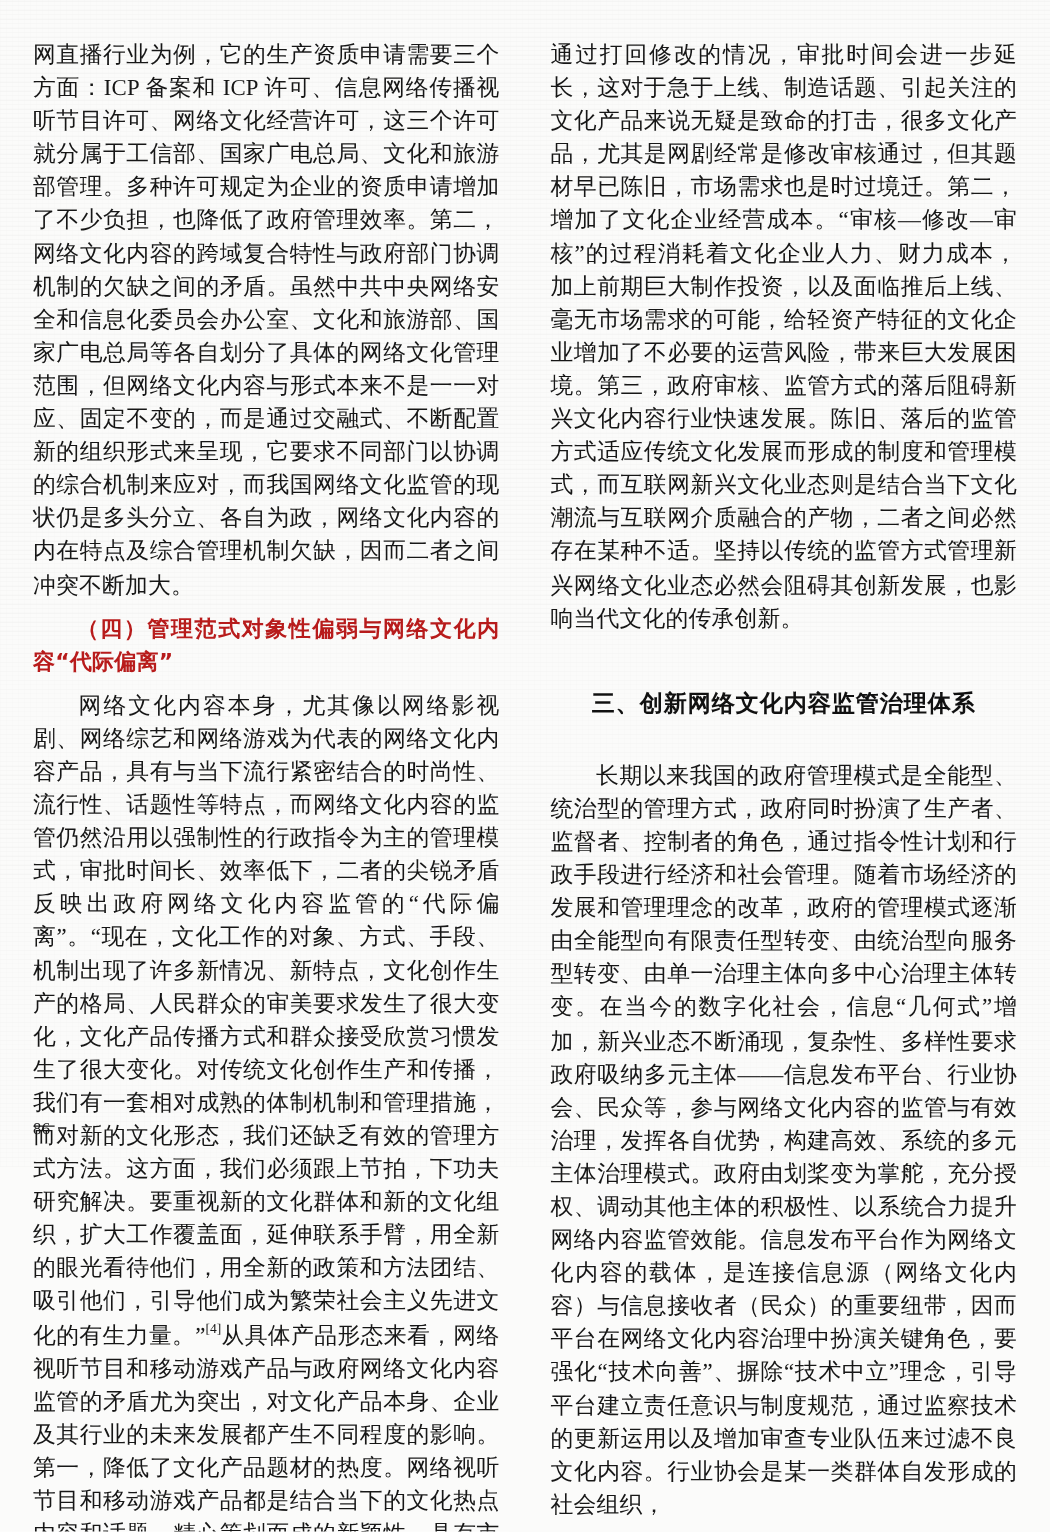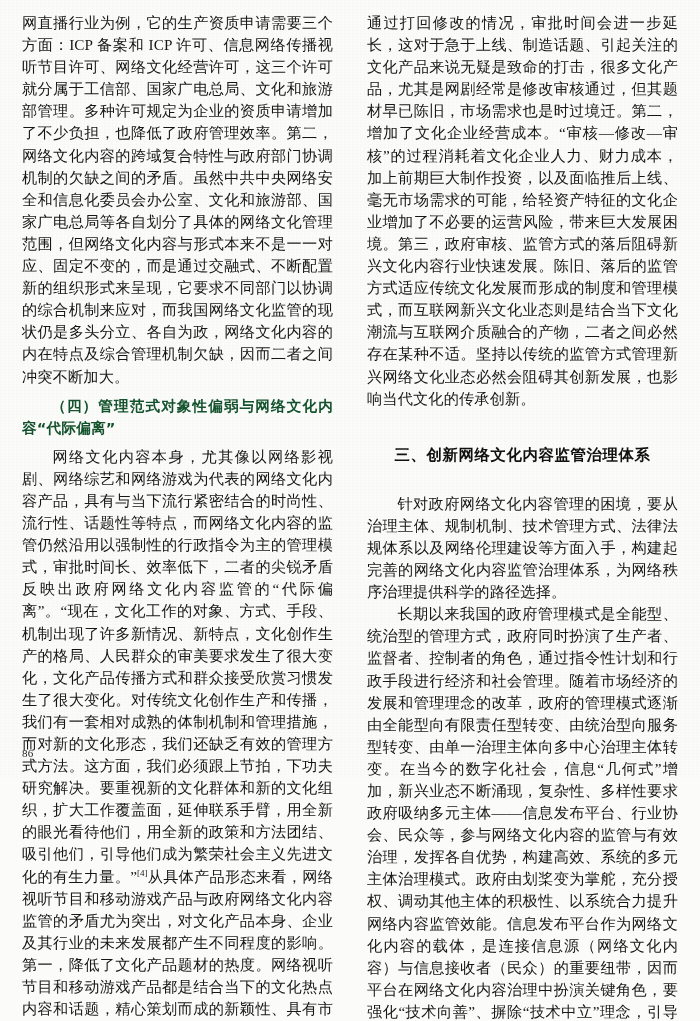--- a/index.html
+++ b/index.html
@@ -17,21 +17,21 @@
     
     background: #fbfbfa;
   }
 
   #page {
     position: absolute;
     left: 0; top: 0;
     width: 700px;
     height: 778px;
     box-sizing: border-box;
-    padding: 12px 22px 0 22px;
+    padding: 26px 22px 0 22px;
   }
 
   .columns {
     display: flex;
     flex-direction: row;
     align-items: flex-start;
     width: 656px;
     height: 948px;
   }
 
@@ -69,21 +69,21 @@
   h3.sub-heading {
     margin: 0;
     padding: 0;
     font-family: "DejaVu Sans", "Liberation Sans", sans-serif;
     font-size: 14.6px;
     line-height: 22.1px;
     font-weight: 700;
     text-align: justify;
     text-justify: inter-ideograph;
     letter-spacing: 0.2px;
-    color: #14532d;
+    color: #b91c1c;
     text-indent: 2em;
   }
 
   .spacer-sm { height: 7px; }
   .spacer-md { height: 15px; }
   .spacer-lg { height: 22px; }
 
   sup.cite {
     font-size: 9px;
     vertical-align: super;
@@ -137,21 +137,20 @@
     <div class="col col-right">
 
       <p class="body">通过打回修改的情况，审批时间会进一步延长，这对于急于上线、制造话题、引起关注的文化产品来说无疑是致命的打击，很多文化产品，尤其是网剧经常是修改审核通过，但其题材早已陈旧，市场需求也是时过境迁。第二，增加了文化企业经营成本。“审核—修改—审核”的过程消耗着文化企业人力、财力成本，加上前期巨大制作投资，以及面临推后上线、毫无市场需求的可能，给轻资产特征的文化企业增加了不必要的运营风险，带来巨大发展困境。第三，政府审核、监管方式的落后阻碍新兴文化内容行业快速发展。陈旧、落后的监管方式适应传统文化发展而形成的制度和管理模式，而互联网新兴文化业态则是结合当下文化潮流与互联网介质融合的产物，二者之间必然存在某种不适。坚持以传统的监管方式管理新兴网络文化业态必然会阻碍其创新发展，也影响当代文化的传承创新。</p>
 
       <div class="spacer-lg"></div>
 
       <h2 class="section-heading">三、创新网络文化内容监管治理体系</h2>
 
       <div class="spacer-md"></div>
 
-      <p class="body indent">针对政府网络文化内容管理的困境，要从治理主体、规制机制、技术管理方式、法律法规体系以及网络伦理建设等方面入手，构建起完善的网络文化内容监管治理体系，为网络秩序治理提供科学的路径选择。</p>
 
 
       <p class="body indent">长期以来我国的政府管理模式是全能型、统治型的管理方式，政府同时扮演了生产者、监督者、控制者的角色，通过指令性计划和行政手段进行经济和社会管理。随着市场经济的发展和管理理念的改革，政府的管理模式逐渐由全能型向有限责任型转变、由统治型向服务型转变、由单一治理主体向多中心治理主体转变。在当今的数字化社会，信息“几何式”增加，新兴业态不断涌现，复杂性、多样性要求政府吸纳多元主体——信息发布平台、行业协会、民众等，参与网络文化内容的监管与有效治理，发挥各自优势，构建高效、系统的多元主体治理模式。政府由划桨变为掌舵，充分授权、调动其他主体的积极性、以系统合力提升网络内容监管效能。信息发布平台作为网络文化内容的载体，是连接信息源（网络文化内容）与信息接收者（民众）的重要纽带，因而平台在网络文化内容治理中扮演关键角色，要强化“技术向善”、摒除“技术中立”理念，引导平台建立责任意识与制度规范，通过监察技术的更新运用以及增加审查专业队伍来过滤不良文化内容。行业协会是某一类群体自发形成的社会组织，</p>
 
     </div>
 
   </div>
 
   <div class="page-number">86</div>
 

